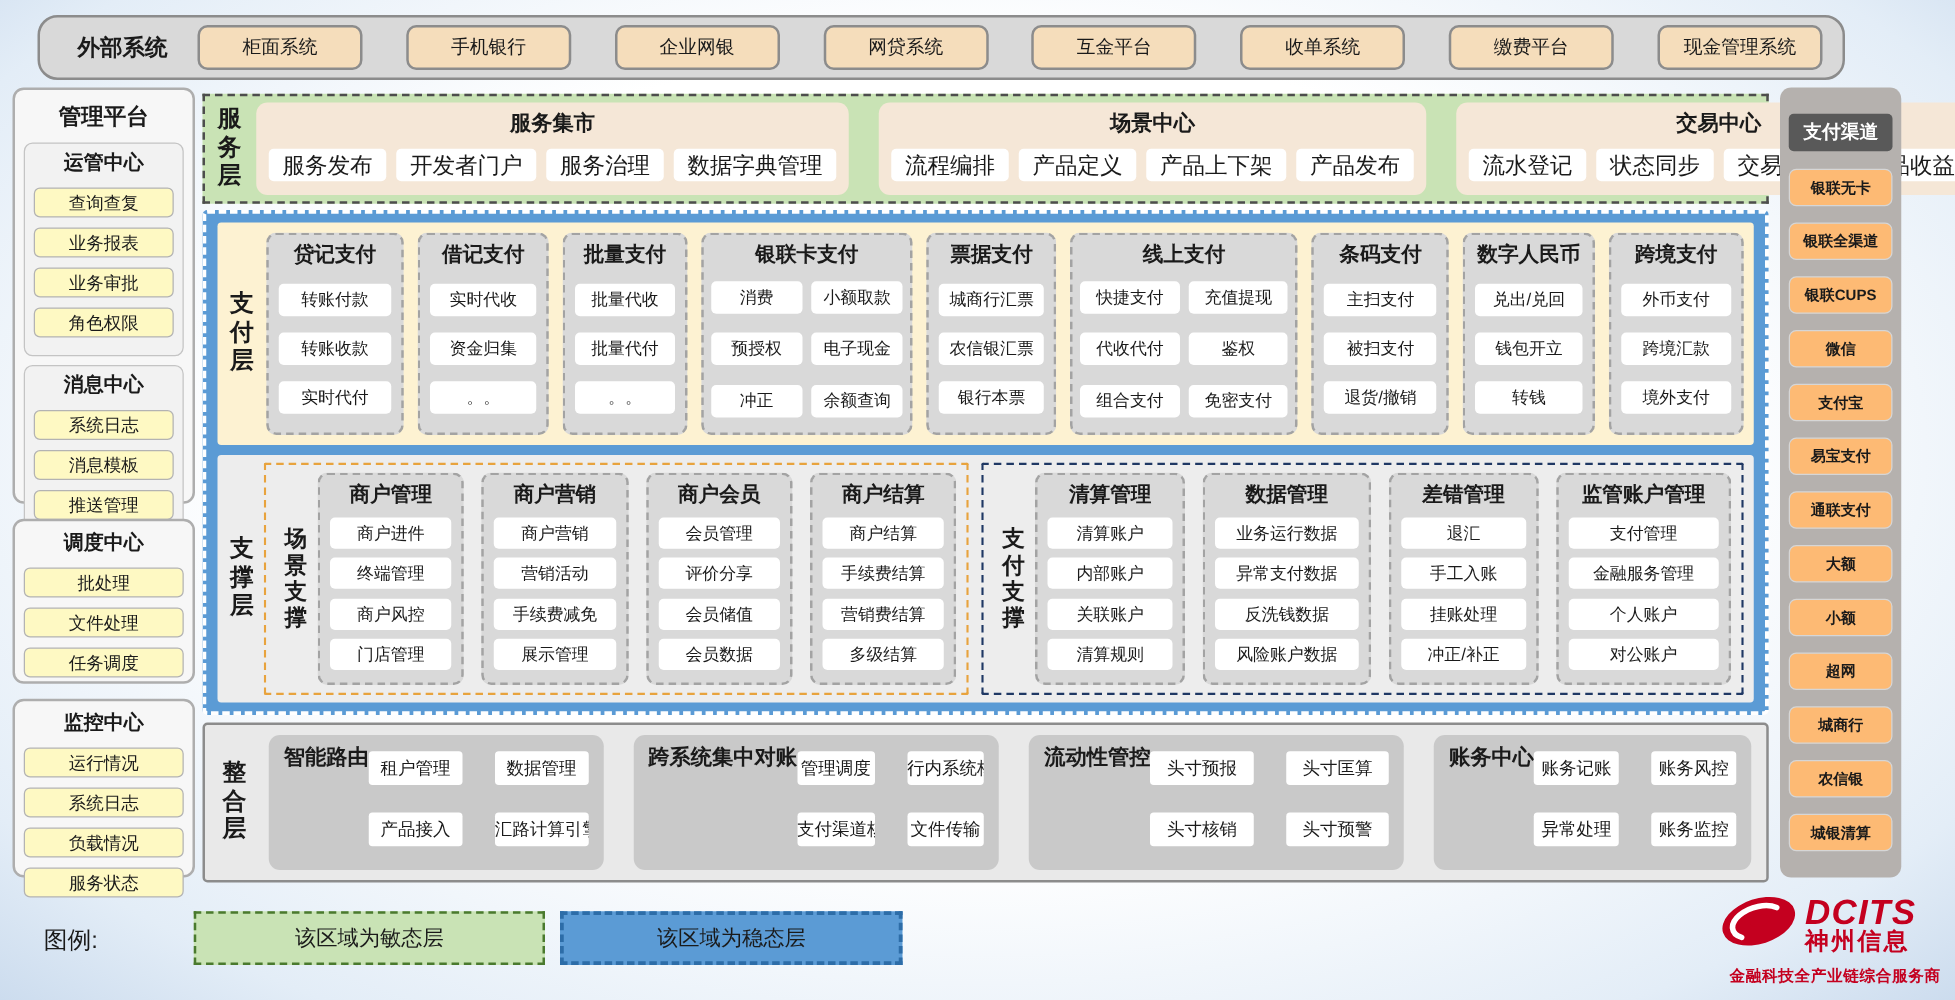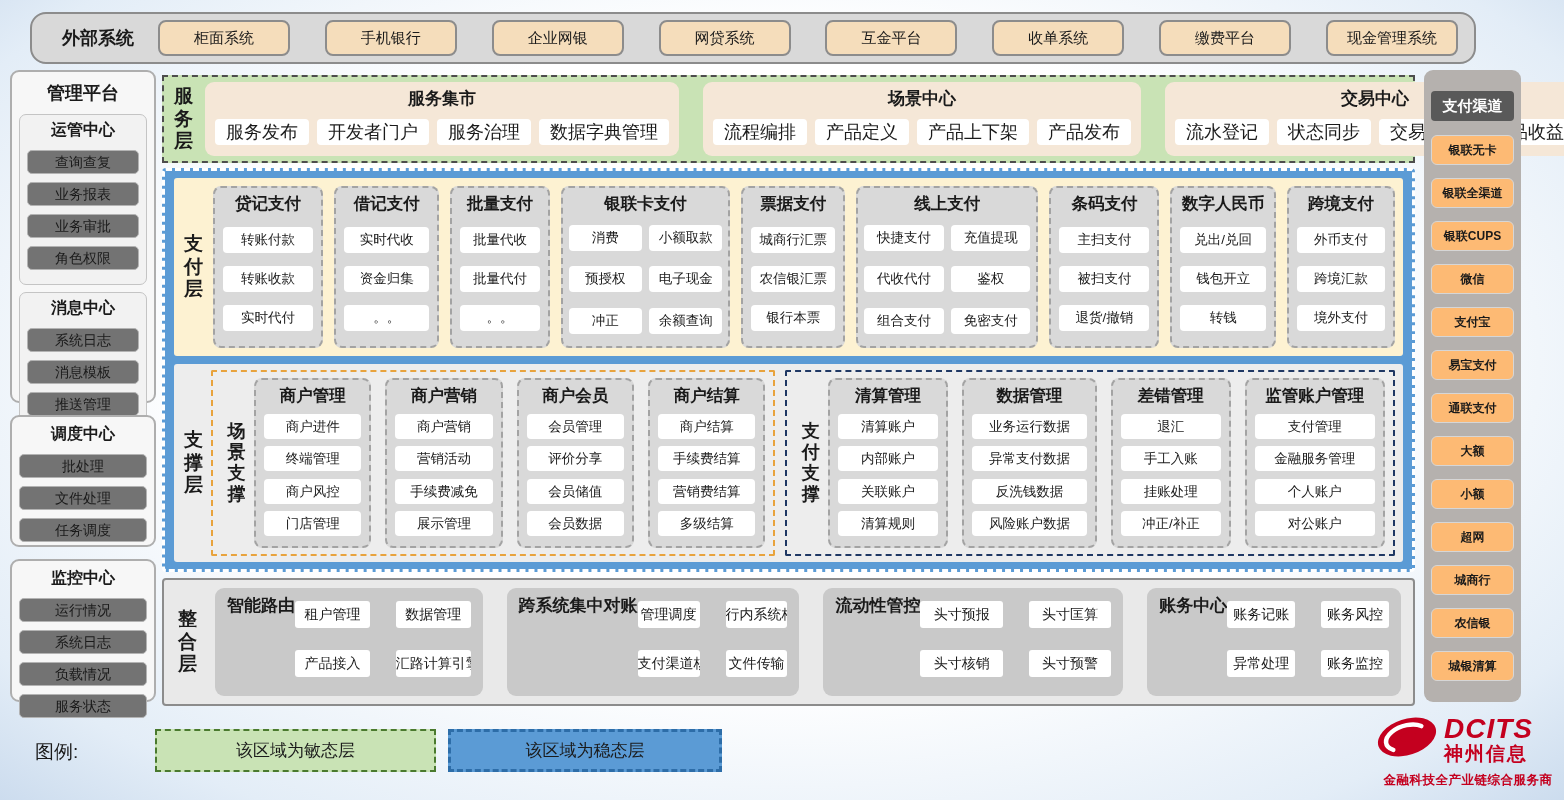--- a/index.html
+++ b/index.html
@@ -19,21 +19,21 @@
   #ext-bar .bar-items{flex:1;display:flex;justify-content:space-between;align-items:center;}
   .ext-btn{width:128px;height:32px;line-height:32px;text-align:center;background:#f5ddbb;
     border:2px solid #8c8c8c;border-radius:8px;font-size:15px;white-space:nowrap;}
 
   
   #left-panel{left:10px;top:70px;width:146px;height:632px;}
   .side-box{background:#f7f7f7;border:2px solid #aeaeae;border-radius:9px;padding:3px 4px;box-sizing:border-box;}
   .side-title{font-weight:bold;font-size:18px;text-align:center;padding:6px 0 2px;}
   .side-group{background:#f2f2f2;border:1.5px solid #c4c4c4;border-radius:7px;margin:7px 3px;padding:3px 5px 6px;}
   .side-group .grp-title{font-weight:bold;font-size:16px;text-align:center;padding:2px 0 1px;}
-  .side-btn{background:#737373;border:1.5px solid #b3b3b3;border-radius:5px;height:22px;line-height:22px;
+  .side-btn{background:#fef9c3;border:1.5px solid #b3b3b3;border-radius:5px;height:22px;line-height:22px;
     text-align:center;font-size:14px;margin:8px 2px;white-space:nowrap;}
   .side-box.single{margin-top:12px;}
   .side-box.single .side-group{border:none;background:transparent;margin:0;padding:2px 1px;}
 
   
   .vlabel{font-weight:bold;font-size:19px;width:23px;line-height:1.18;word-break:break-all;
     text-align:center;align-self:center;flex:0 0 auto;}
 
   
   #service-layer{left:162px;top:75px;width:1253px;height:88px;background:#c9e3b5;

